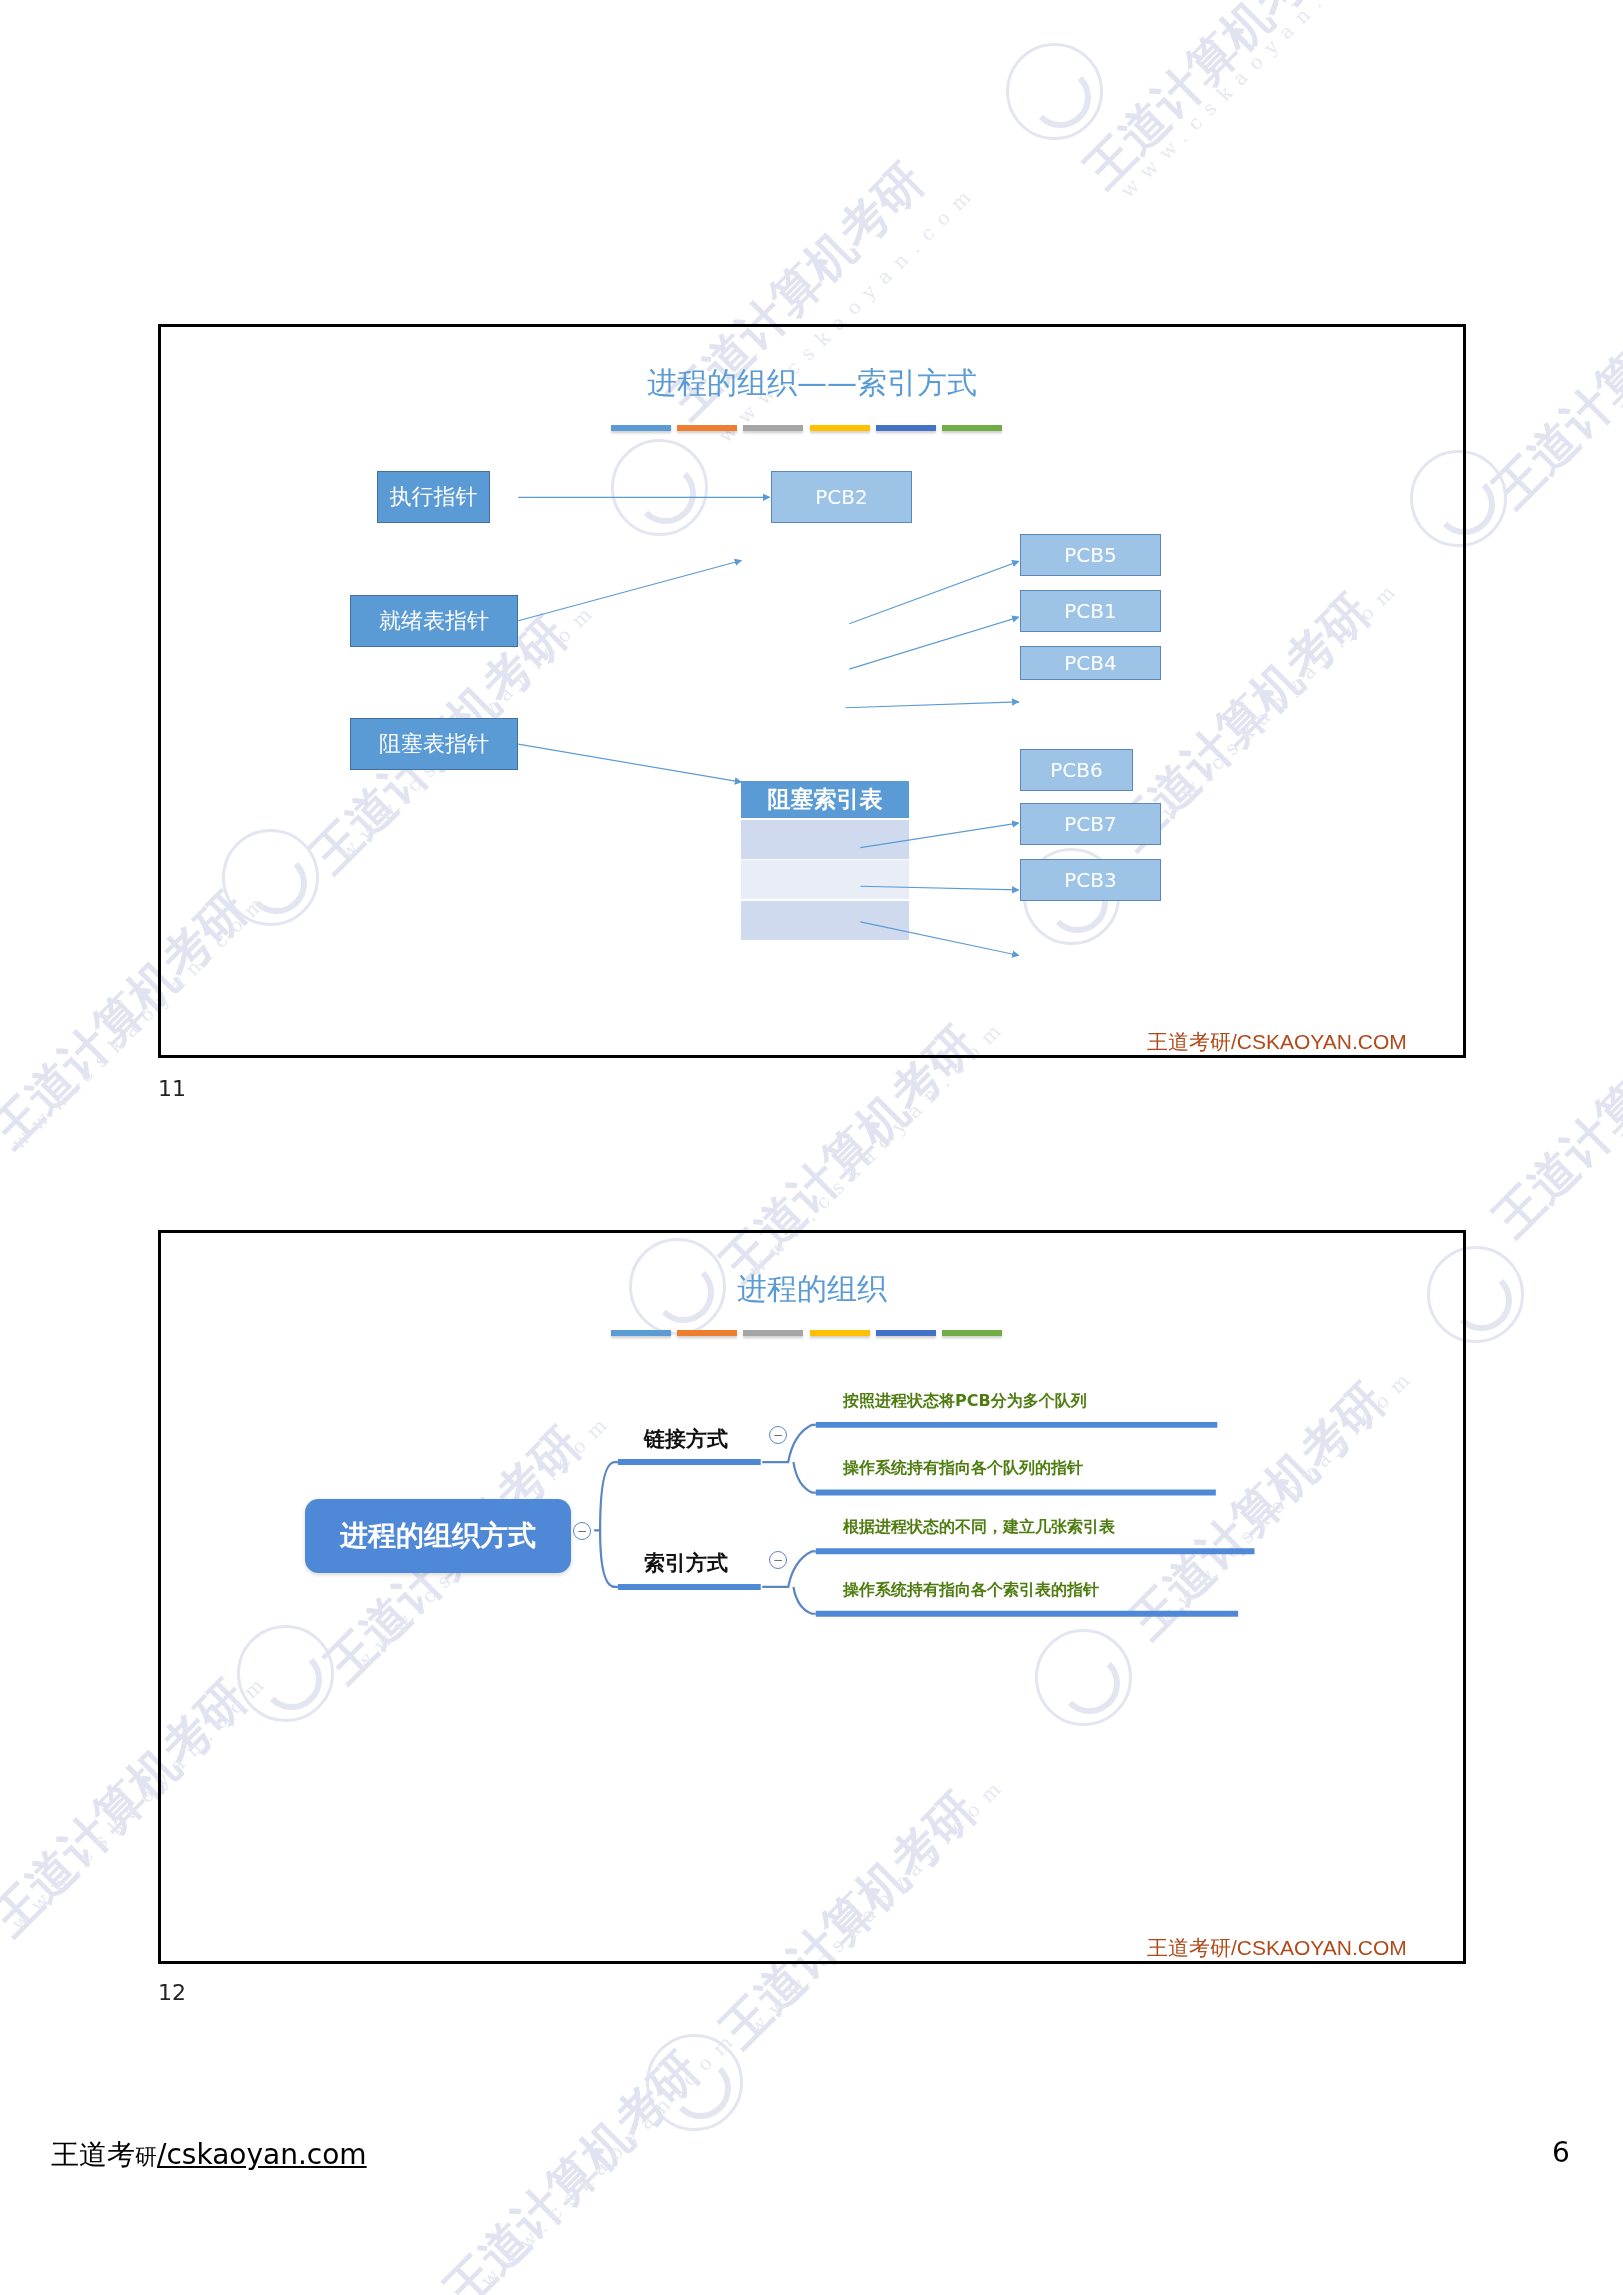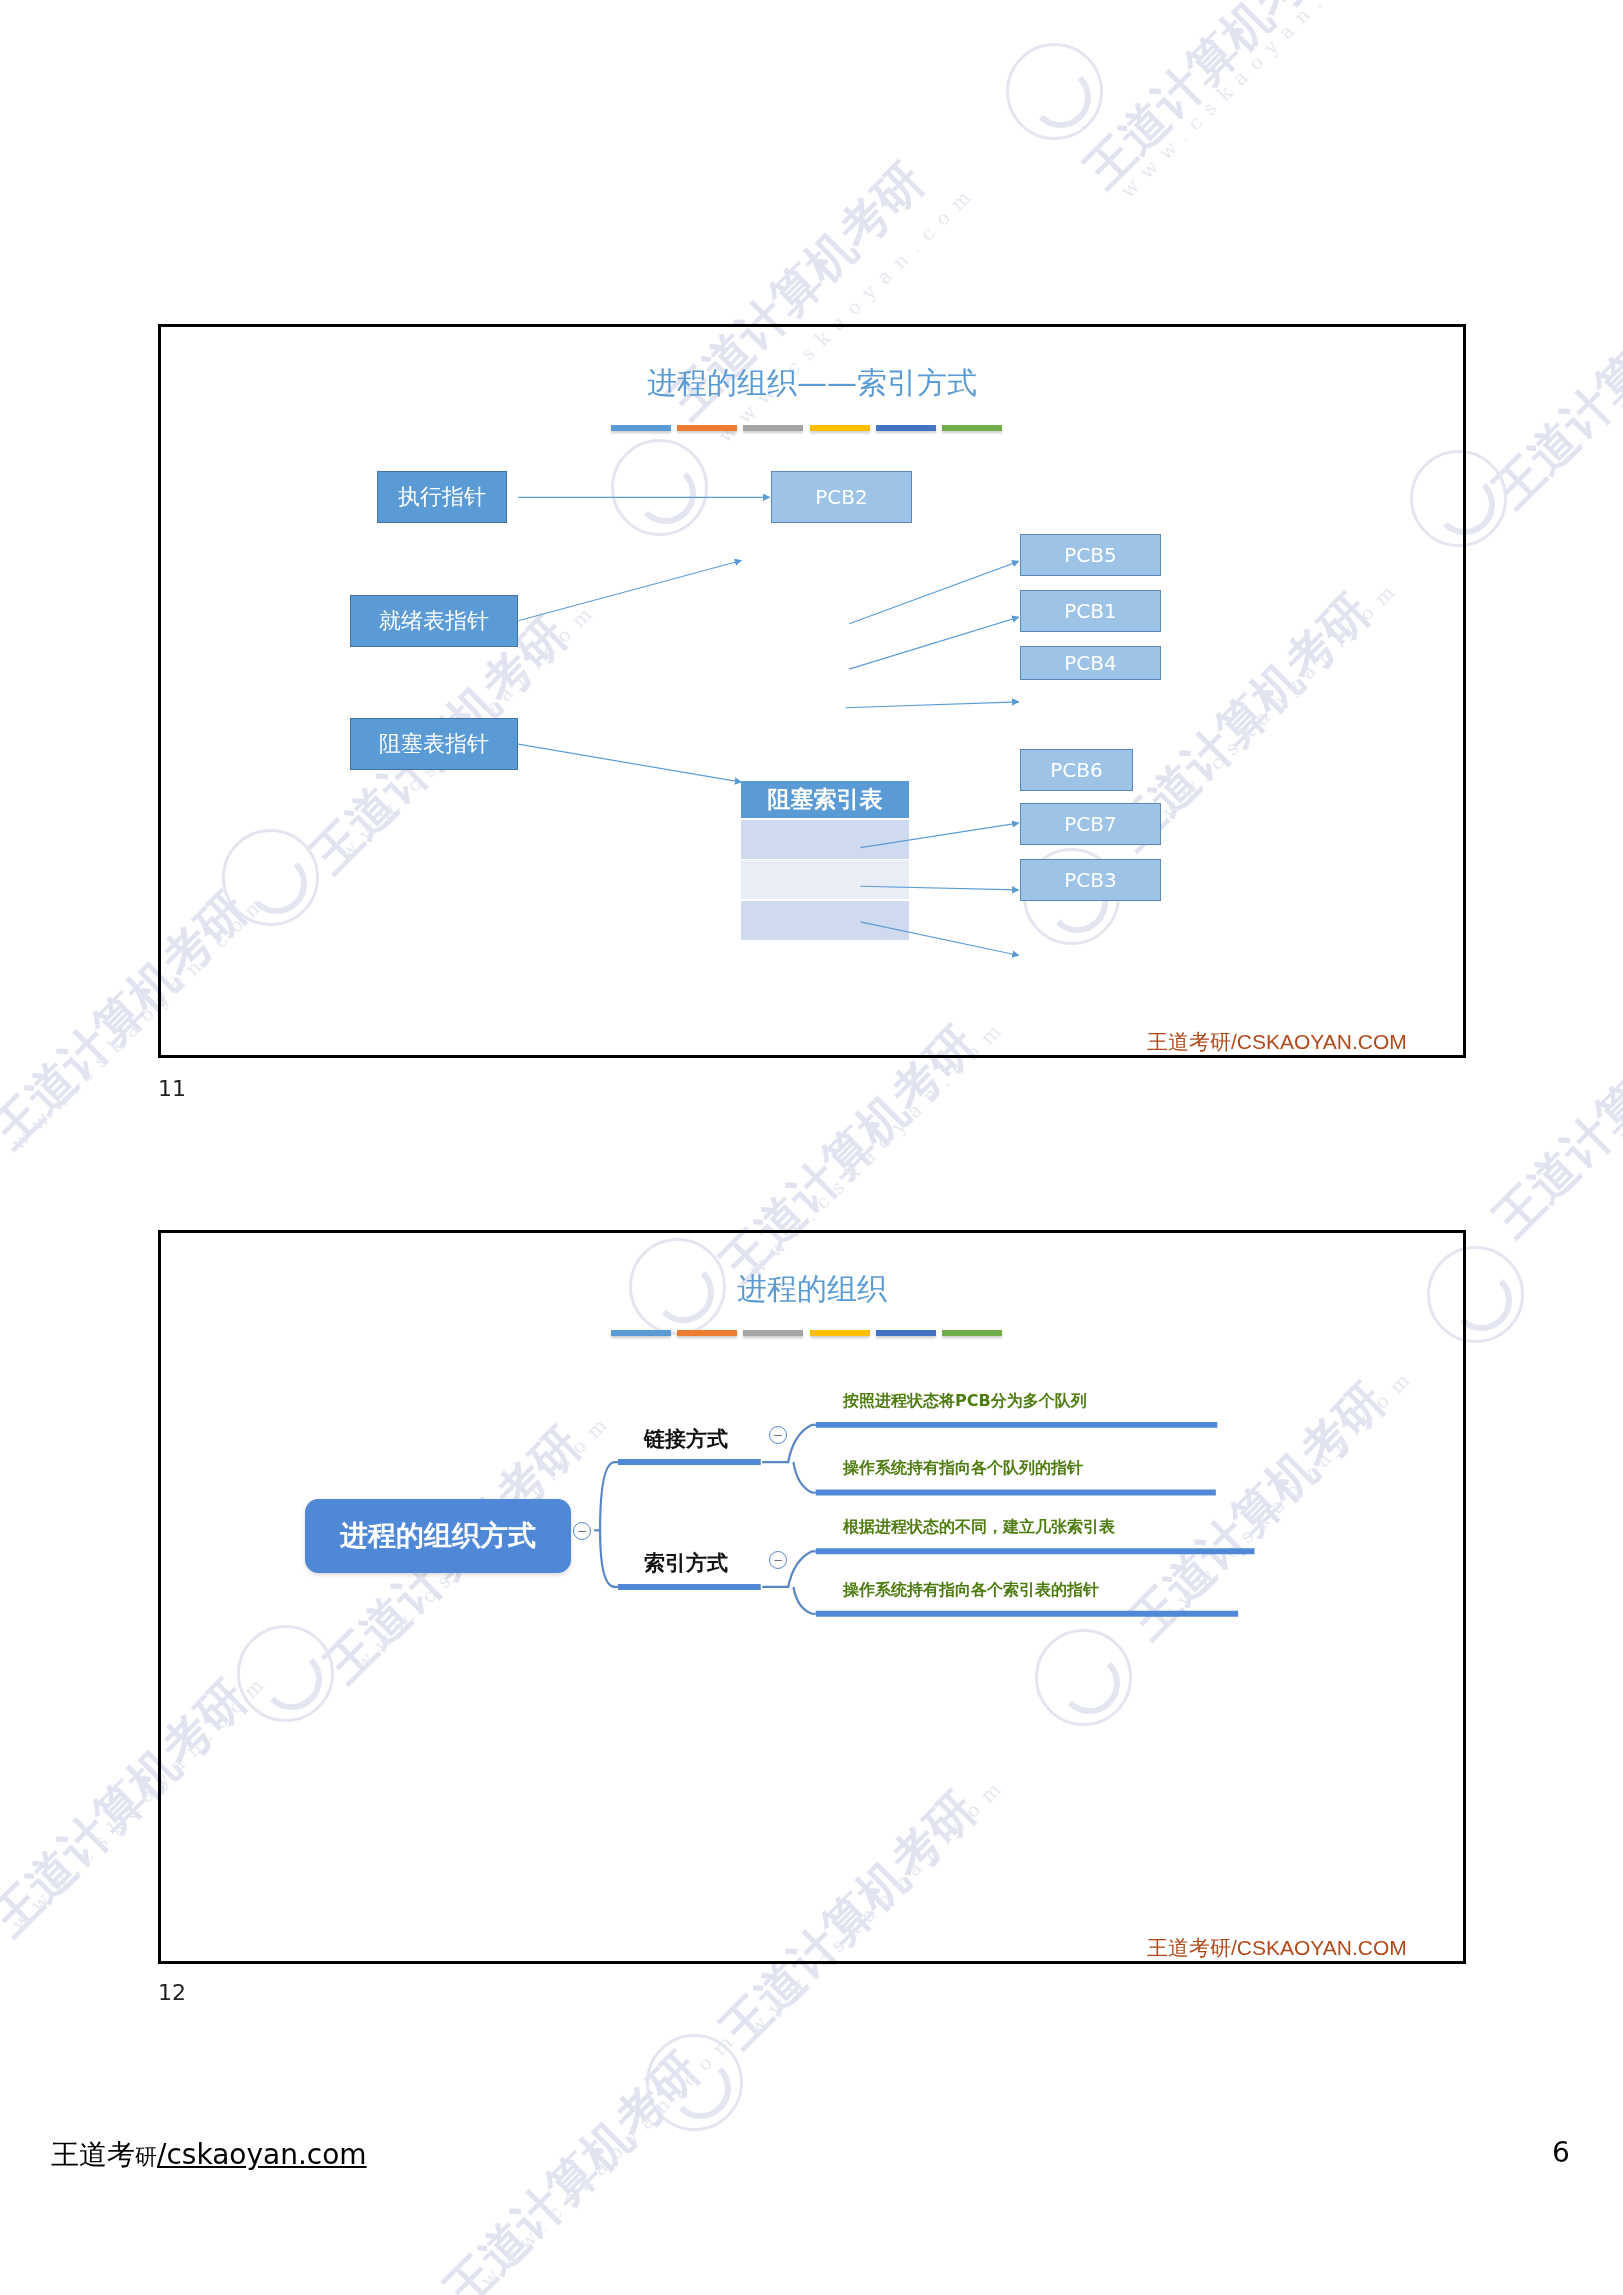--- a/index.html
+++ b/index.html
@@ -124,21 +124,21 @@
   <div class="slide-title" style="top:36px;">进程的组织——索引方式</div>
   <div>
     <div class="colorbar" style="left:450px;top:98px;background:#5b9bd5;"></div>
     <div class="colorbar" style="left:516px;top:98px;background:#ed7d31;"></div>
     <div class="colorbar" style="left:582px;top:98px;background:#a5a5a5;"></div>
     <div class="colorbar" style="left:649px;top:98px;background:#ffc000;"></div>
     <div class="colorbar" style="left:715px;top:98px;background:#4472c4;"></div>
     <div class="colorbar" style="left:781px;top:98px;background:#70ad47;"></div>
   </div>
 
-  <div class="box ptr" style="left:216px;top:144px;width:130px;height:52px;">执行指针</div>
+  <div class="box ptr" style="left:216px;top:144px;width:113px;height:52px;">执行指针</div>
   <div class="box ptr" style="left:189px;top:268px;width:168px;height:52px;">就绪表指针</div>
   <div class="box ptr" style="left:189px;top:391px;width:168px;height:52px;">阻塞表指针</div>
 
   <div class="box pcb" style="left:610px;top:144px;width:141px;height:52px;">PCB2</div>
 
 
   <div class="itable" style="left:580px;top:454px;">
     <div class="hdr">阻塞索引表</div>
     <div class="row a"></div>
     <div class="row b"></div>

